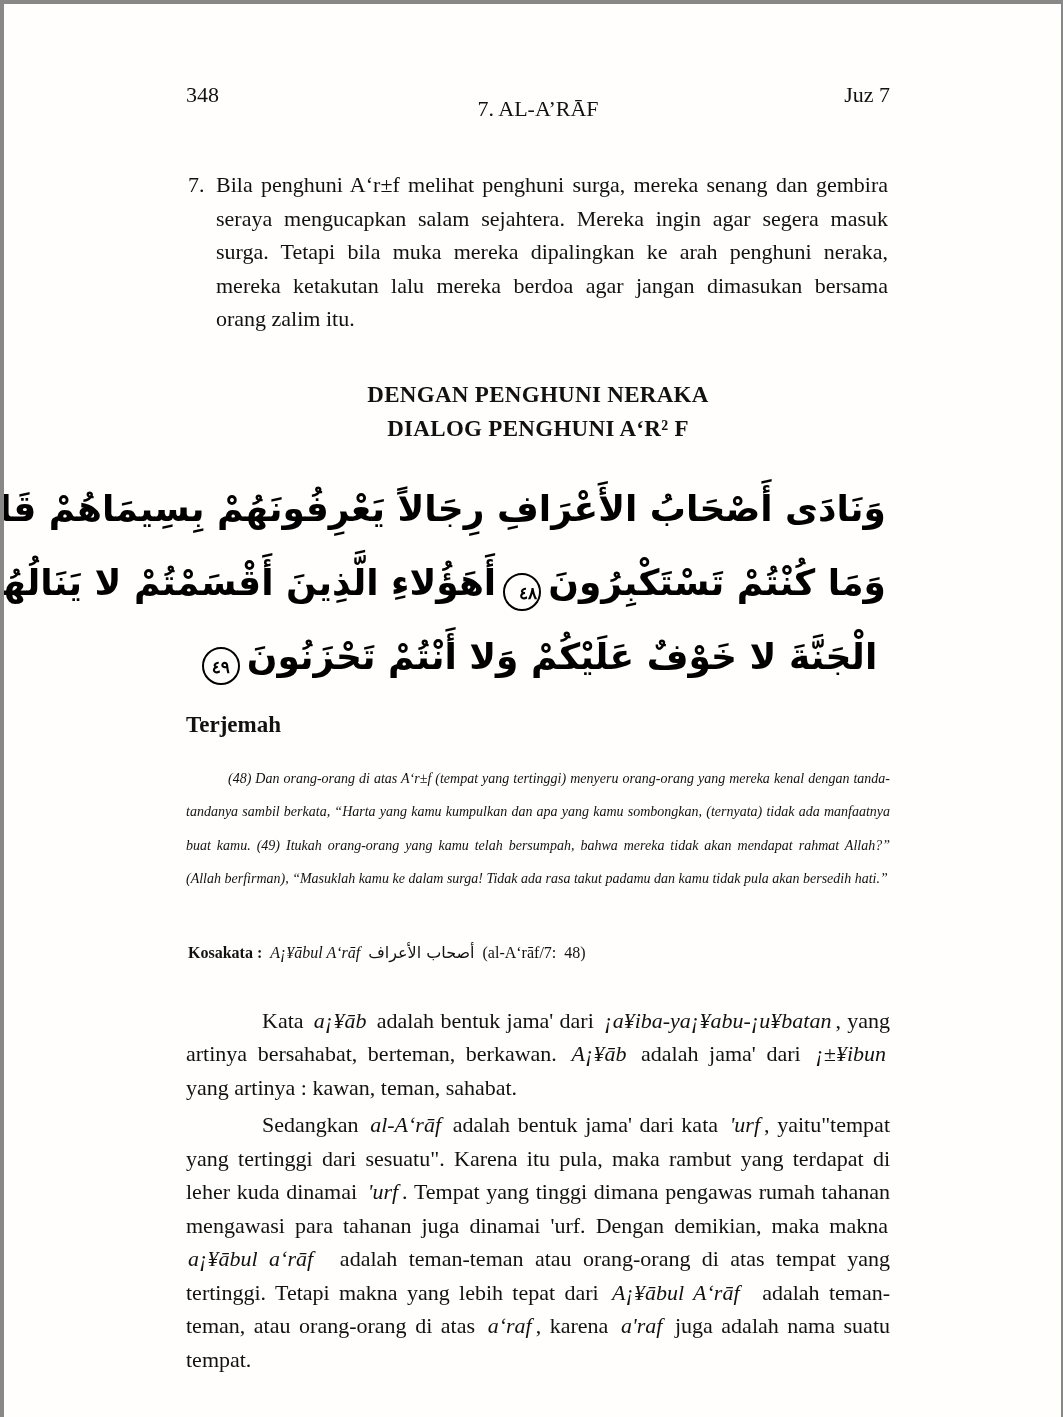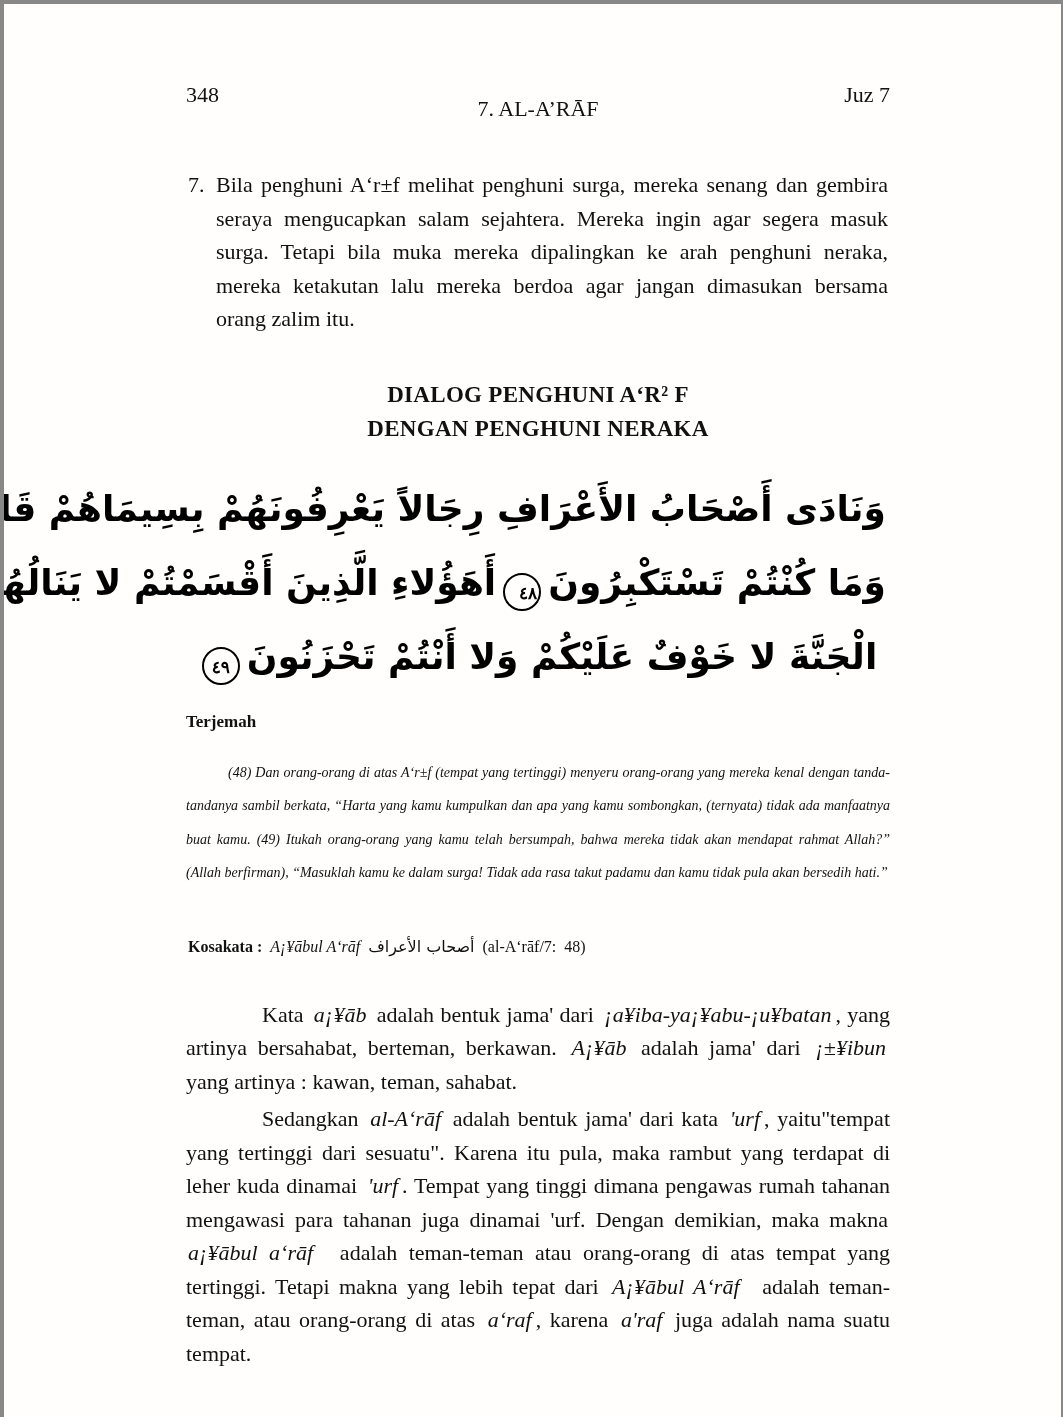--- a/index.html
+++ b/index.html
@@ -76,21 +76,21 @@
     text-align: center;
     vertical-align: -4px;
     margin: 0 5px;
     font-family: Liberation Serif, serif;
   }
 
   
   .terjemah-heading {
     margin-top: 14px;
     font-weight: bold;
-    font-size: 17px;
+    font-size: 23px;
   }
   .terjemah-para {
     margin-top: 20px;
     font-size: 14px;
     line-height: 33.5px;
     text-align: justify;
     text-indent: 40px;
   }
 
   
@@ -123,22 +123,22 @@
       <span class="title">7. AL-A’RĀF</span>
       <span class="juz">Juz 7</span>
     </div>
 
     <div class="verse-summary">
       <span class="num">7.</span>
       <span class="txt">Bila penghuni A‘r±f melihat penghuni surga, mereka senang dan gembira seraya mengucapkan salam sejahtera. Mereka ingin agar segera masuk surga. Tetapi bila muka mereka dipalingkan ke arah penghuni neraka, mereka ketakutan lalu mereka berdoa agar jangan dimasukan bersama orang zalim itu.</span>
     </div>
 
     <div class="section-heading">
+      <div>DENGAN PENGHUNI NERAKA</div>
       <div>DIALOG PENGHUNI A‘R² F</div>
-      <div>DENGAN PENGHUNI NERAKA</div>
     </div>
 
     <div class="arabic-block">
       <div class="ar-line"><span>وَنَادَى أَصْحَابُ الأَعْرَافِ رِجَالاً يَعْرِفُونَهُمْ بِسِيمَاهُمْ قَالُوا مَا أَغْنَى عَنْكُمْ جَمْعُكُمْ</span></div>
       <div class="ar-line"><span>وَمَا كُنْتُمْ تَسْتَكْبِرُونَ</span><span class="vn">٤٨</span><span>أَهَؤُلاءِ الَّذِينَ أَقْسَمْتُمْ لا يَنَالُهُمُ اللَّهُ بِرَحْمَةٍ ادْخُلُوا</span></div>
       <div class="ar-line center"><span>الْجَنَّةَ لا خَوْفٌ عَلَيْكُمْ وَلا أَنْتُمْ تَحْزَنُونَ</span><span class="vn">٤٩</span></div>
     </div>
 
     <div class="terjemah-heading">Terjemah</div>
     <div class="terjemah-para"><span class="i">(48) Dan orang-orang di atas A‘r±f (tempat yang tertinggi) menyeru orang-orang yang mereka kenal dengan tanda-tandanya sambil berkata, “Harta yang kamu kumpulkan dan apa yang kamu sombongkan, (ternyata) tidak ada manfaatnya buat kamu. (49) Itukah orang-orang yang kamu telah bersumpah, bahwa mereka tidak akan mendapat rahmat Allah?” (Allah berfirman), “Masuklah kamu ke dalam surga! Tidak ada rasa takut padamu dan kamu tidak pula akan bersedih hati.”</span></div>

